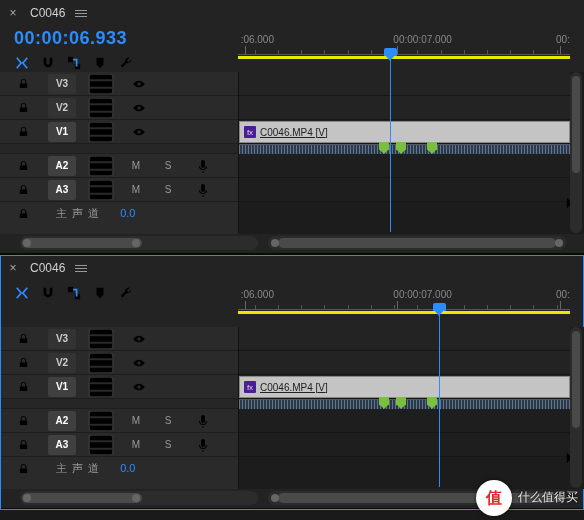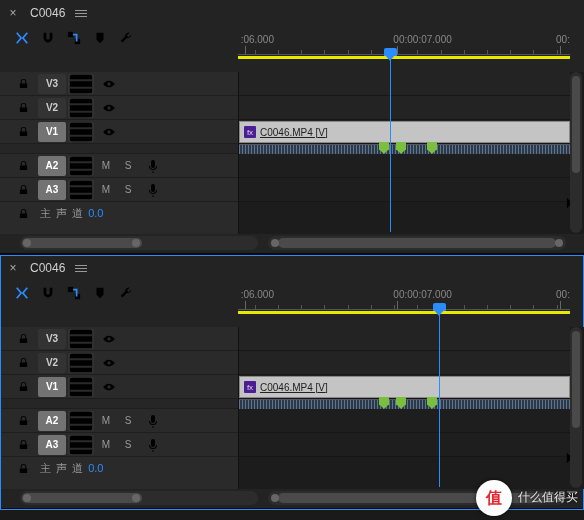--- a/index.html
+++ b/index.html
@@ -25,31 +25,31 @@
   .ruler-tick { position: absolute; top: 6px; width: 1px; height: 8px; background: #666; }
   .ruler-tick.minor { top: 10px; height: 4px; background: #555; }
   .ruler-label { position: absolute; top: -6px; font-size: 10px; color: #888; transform: translateX(-4px); white-space: nowrap; }
   .workbar { position: absolute; left: 0; right: 14px; top: 30px; height: 3px; background: #e8e800; }
   .playhead { position: absolute; top: 22px; bottom: -160px; width: 1px; background: #2a8cff; z-index: 50; }
   .playhead::before { content: ""; position: absolute; top: 0; left: -6px; width: 13px; height: 8px; background: #2a8cff; border-radius: 2px 2px 0 0; }
   .playhead::after { content: ""; position: absolute; top: 7px; left: -5px; border-left: 5.5px solid transparent; border-right: 5.5px solid transparent; border-top: 6px solid #2a8cff; }
   
   .body { display: flex; height: 162px; }
   .trackheads { width: 238px; background: #2a2a2a; overflow: hidden; }
-  .th-row { height: 24px; display: flex; align-items: center; border-bottom: 1px solid #1e1e1e; padding-left: 10px; gap: 2px; }
+  .th-row { height: 24px; display: flex; align-items: center; border-bottom: 1px solid #1e1e1e; padding-left: 10px; gap: 12px; }
   .th-row.thin { height: 10px; background: #262626; }
   .cell { width: 26px; height: 20px; display: flex; align-items: center; justify-content: center; border-radius: 2px; }
   .cell.lock svg { width: 11px; height: 11px; }
   .cell.tag { background: #333; color: #ccc; font-size: 10px; font-weight: 600; width: 28px; }
-  .cell.tag.sel { background: #737373; color: #fff; }
+  .cell.tag.sel { background: #404040; color: #fff; }
   .cell.src { background: #333; width: 26px; }
   .cell.eye svg { width: 14px; height: 10px; }
   .cell.letter { color: #999; font-size: 10px; width: 20px; }
   .cell.mic svg { width: 10px; height: 14px; }
-  .th-mix { height: 22px; display: flex; align-items: center; padding-left: 40px; gap: 4px; color: #888; }
+  .th-mix { height: 22px; display: flex; align-items: center; padding-left: 40px; gap: 20px; color: #888; }
   .th-mix .label { font-size: 11px; letter-spacing: 1px; color: #999; }
   .th-mix .val { color: #2a8cff; font-size: 11px; }
   .trackcontent { flex: 1; position: relative; background: #1c1c1c; border-left: 1px solid #111; overflow: hidden; }
   .lane { position: absolute; left: 0; right: 14px; border-bottom: 1px solid #161616; background: #232323; }
   .lane.dark { background: #1e1e1e; }
   .clip-v { position: absolute; left: 0; right: 14px; height: 22px; background: #c4c4c4; border: 1px solid #888; display: flex; align-items: center; padding-left: 4px; gap: 4px; }
   .clip-v .fx { width: 12px; height: 12px; background: #4c1d95; border-radius: 1px; display: flex; align-items: center; justify-content: center; font-size: 8px; color: #ddd; }
   .clip-v .name { color: #222; font-size: 10px; text-decoration: underline; }
   .clip-a { position: absolute; left: 0; right: 14px; height: 12px; background: #3a4a5a; border-top: 1px solid #556; overflow: hidden; }
   .wave { position: absolute; inset: 0; background:
@@ -83,20 +83,21 @@
       <span class="tab-x">×</span>
       <span class="tab-title">C0046</span>
       <span class="tab-menu">
           <span></span>
           <span></span>
           <span></span>
         </span>
     </div>
     <div class="header">
       <div class="header-left">
+        <div class="timecode">00:00:06.933</div>
         <div class="toolbar">
           <span class="ico-blue">
               <span class="tool-ico ">
                 <svg viewBox="0 0 16 16" width="14" height="14">
                   <use href="#i-snap"></use>
                 </svg>
               </span>
             </span>
           <span class="ico-blue">
               <span class="tool-ico ">

